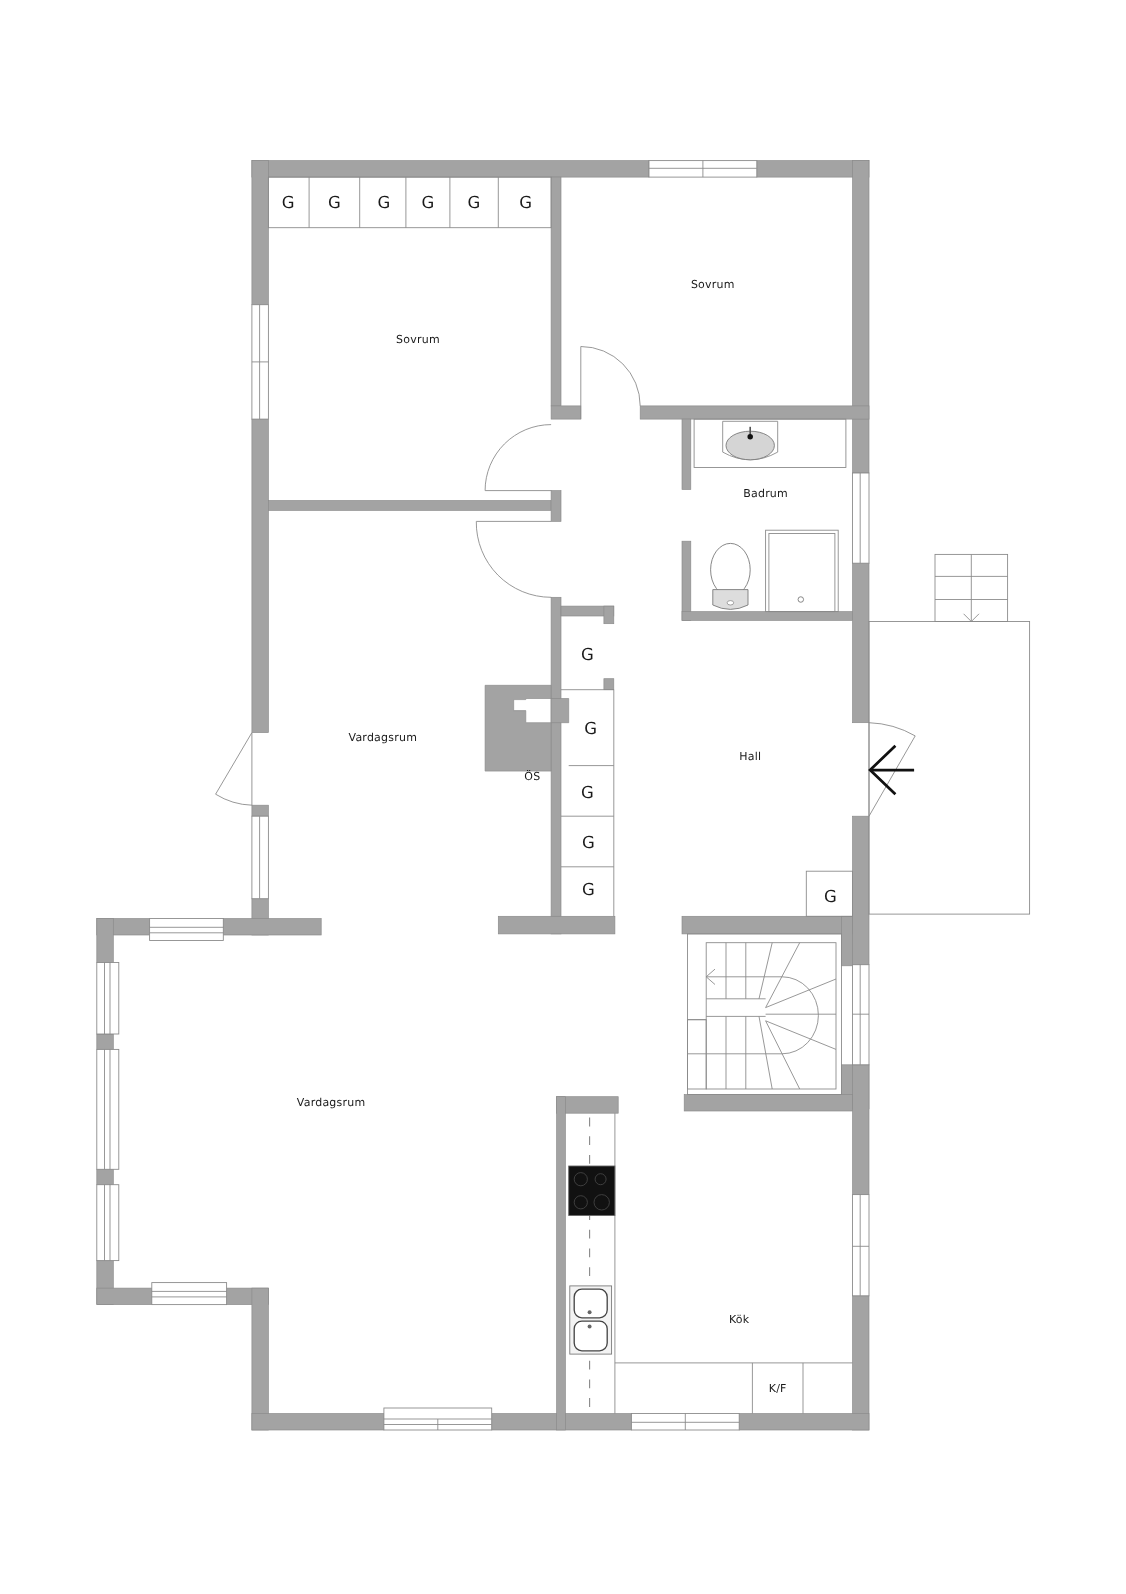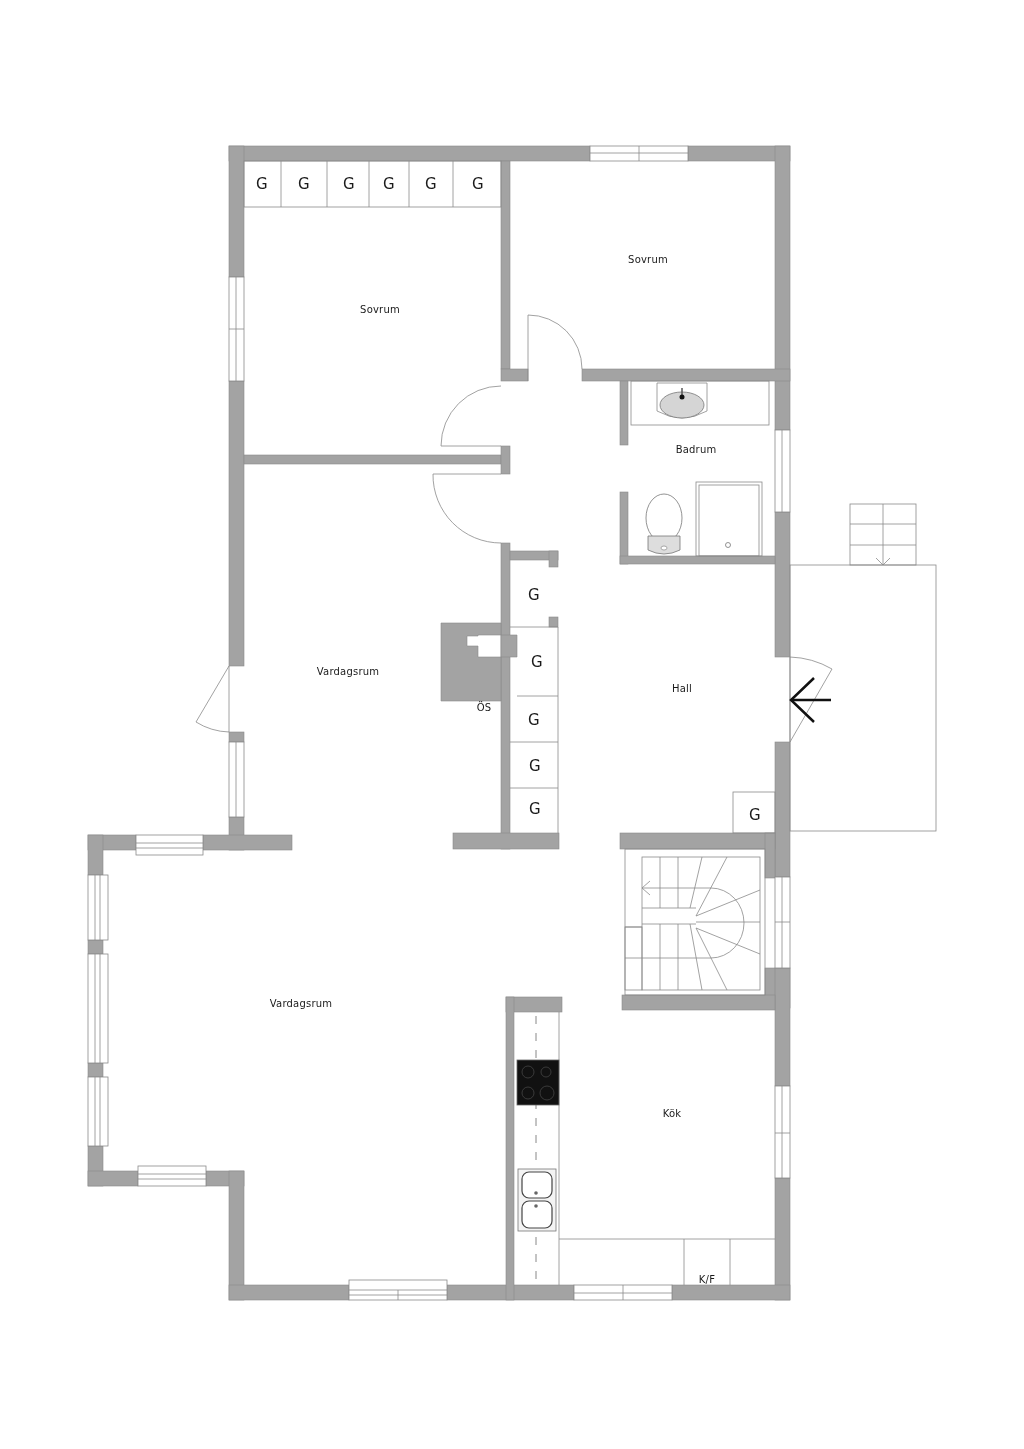--- a/index.html
+++ b/index.html
@@ -237,24 +237,24 @@
     <circle cx="536" cy="1206" r="1.8" fill="#666"></circle>
   </g>
 </svg>
 
 <div class="lbl" style="left:380px;top:309px;">Sovrum</div>
 <div class="lbl" style="left:648px;top:259px;">Sovrum</div>
 <div class="lbl" style="left:696px;top:449px;">Badrum</div>
 <div class="lbl" style="left:348px;top:671px;">Vardagsrum</div>
 <div class="lbl" style="left:301px;top:1003px;">Vardagsrum</div>
 <div class="lbl" style="left:682px;top:688px;">Hall</div>
-<div class="lbl" style="left:672px;top:1113px;">Kök</div>
+<div class="lbl" style="left:672px;top:1200px;">Kök</div>
 
 <div class="lbl" style="left:484px;top:663px;margin-top:44px;">ÖS</div>
-<div class="lbl" style="left:707px;top:1263px;margin-top:16px;">K/F</div>
+<div class="lbl" style="left:707px;top:1263px;">K/F</div>
 
 <div class="lbl g" style="left:262px;top:184px;">G</div>
 <div class="lbl g" style="left:304px;top:184px;">G</div>
 <div class="lbl g" style="left:349px;top:184px;">G</div>
 <div class="lbl g" style="left:389px;top:184px;">G</div>
 <div class="lbl g" style="left:431px;top:184px;">G</div>
 <div class="lbl g" style="left:478px;top:184px;">G</div>
 
 <div class="lbl g" style="left:534px;top:595px;">G</div>
 <div class="lbl g" style="left:537px;top:662px;">G</div>

